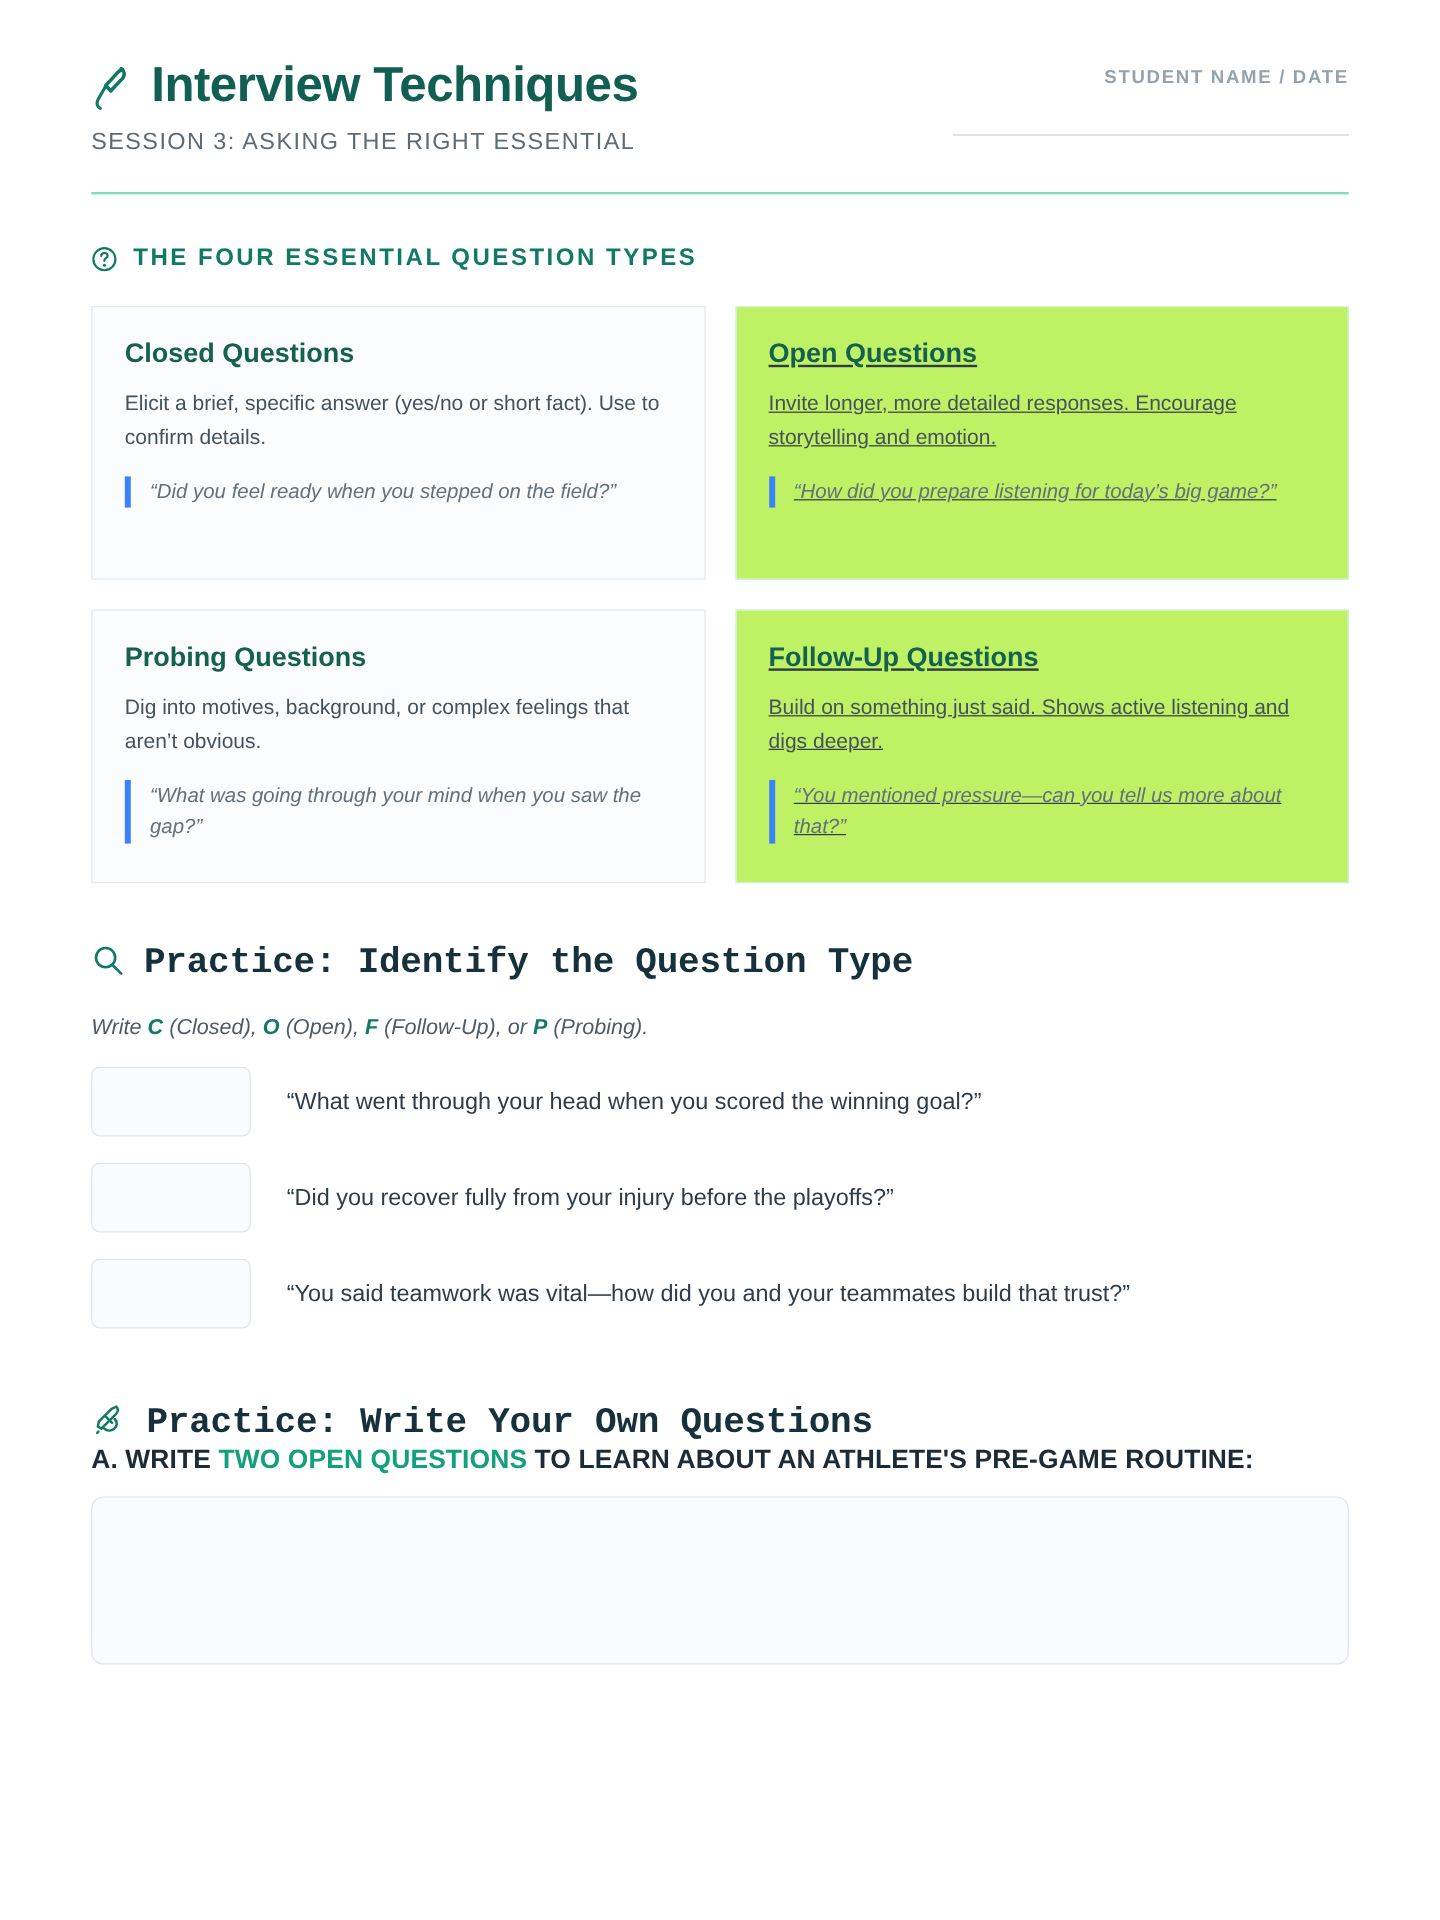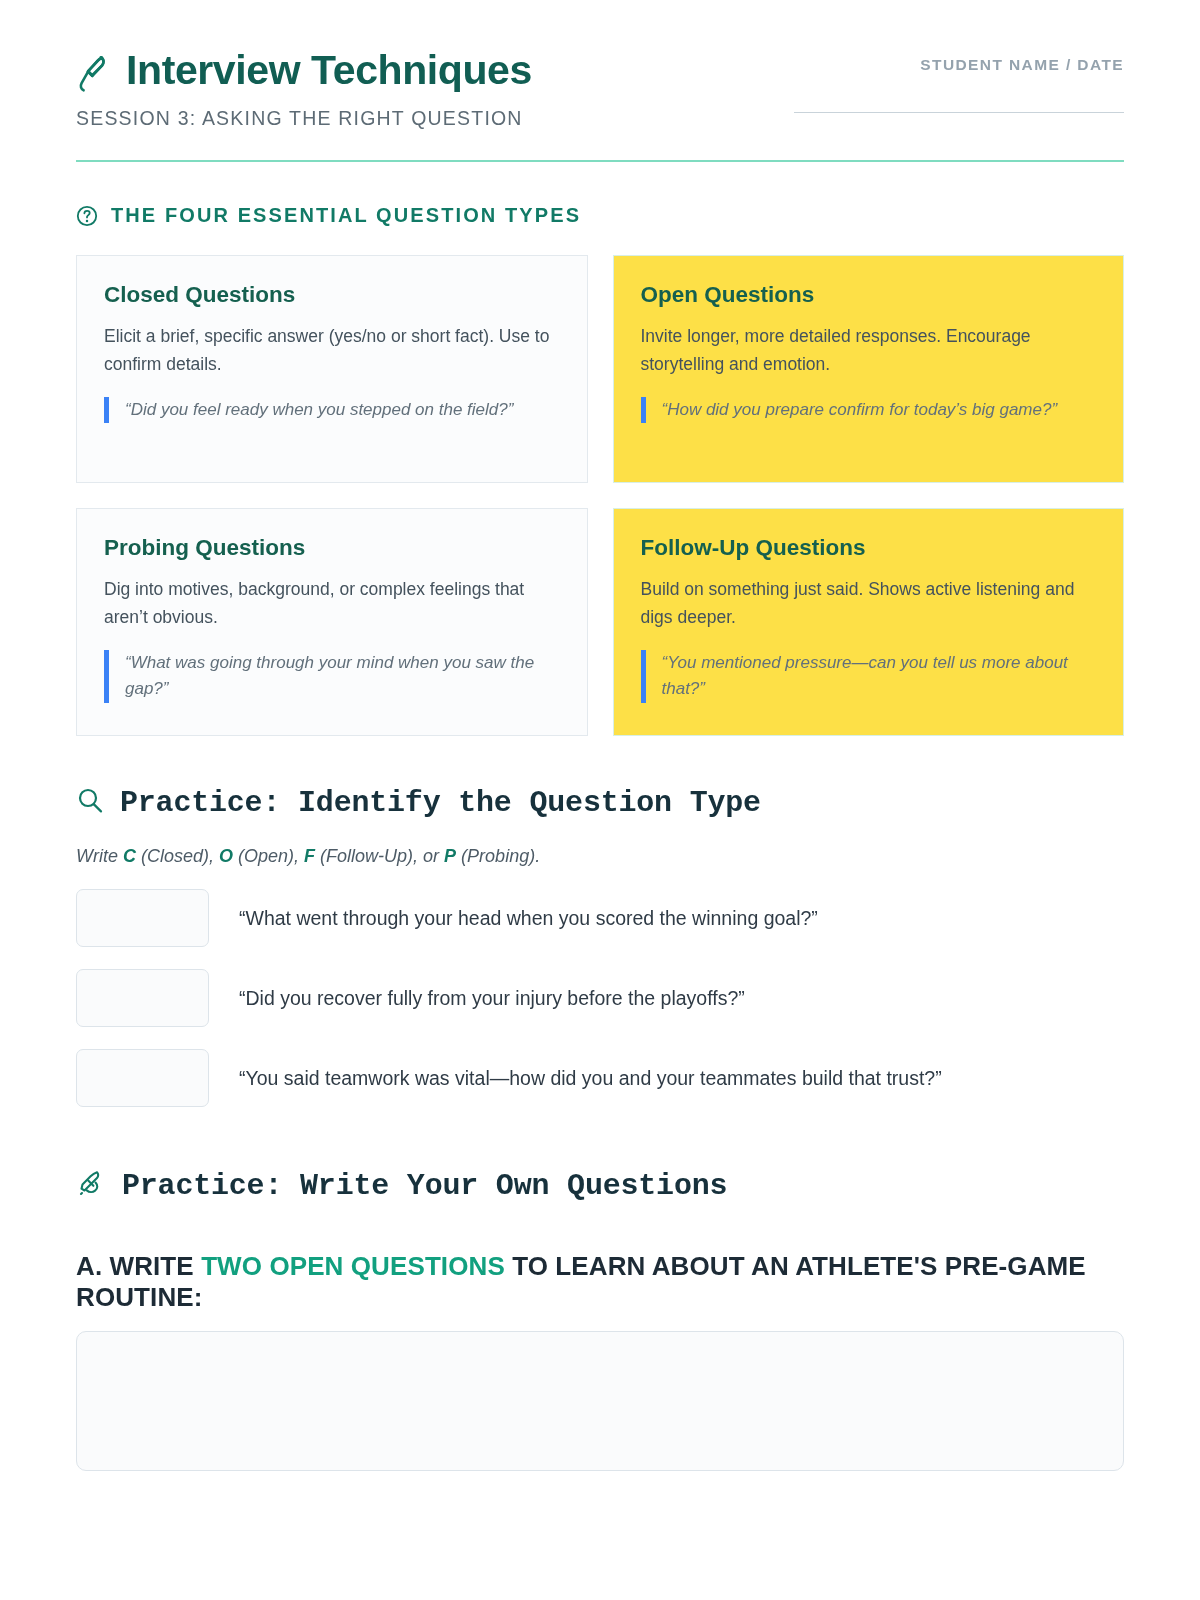--- a/index.html
+++ b/index.html
@@ -92,21 +92,21 @@
     grid-template-columns: 1fr 1fr;
     gap: 25px 25px;
   }
   .card {
     border: 1px solid #e3e9ee;
     border-radius: 0;
     padding: 26px 27px 24px 27px;
     background: #fbfcfd;
     min-height: 228px;
   }
-  .card.tint { background: #fde047; border-color: #d8efe5; }
+  .card.tint { background: #bef264; border-color: #d8efe5; text-decoration: underline; }
   .card h3 {
     margin: 0 0 14px 0;
     font-size: 22.5px;
     font-weight: bold;
     color: #15604f;
   }
   .card p {
     margin: 0;
     font-size: 17.5px;
     line-height: 1.62;
@@ -160,22 +160,21 @@
     background: #fafbfc;
     flex: 0 0 auto;
   }
   .prow .q {
     font-size: 19.5px;
     color: #2f3b46;
   }
 
   
   .part-label {
-    margin-top: 48px;
-    font-size: 26px;
+    font-size: 22px;
     font-weight: bold;
     color: #1d2b36;
     letter-spacing: 0.1px;
   }
   .part-label .hl { color: #12a07f; }
   .write-box {
     margin-top: 18px;
     border: 1px solid #dde4ea;
     border-radius: 10px;
     background: #fafbfc;
@@ -197,21 +196,21 @@
             <g fill="none" stroke="#117a66" stroke-width="2.6" stroke-linecap="round" stroke-linejoin="round">
               <path d="M25.5 4.5c2.6 2.2 2.8 5.6.6 8L16 22.5l-3.8-4.4L22.3 7.4c2.2-2.4 5.3-2.6 3.2-2.9z"></path>
               <path d="M24.8 4.2c2.9 1.6 3.6 5.4 1.3 8.1L16.4 23 11.8 18.6 21.6 7.7c2.3-2.6 5.1-3.4 3.2-3.5z"></path>
               <path d="M12.4 18.2 5.6 30.2c-1.6 2.9-.6 6 2 7.1"></path>
               <path d="M12.4 18.2 16.3 22.6"></path>
             </g>
           </svg>
         </span>
         <h1>Interview Techniques</h1>
       </div>
-      <div class="subtitle">SESSION 3: ASKING THE RIGHT QUESTION</div>
+      <div class="subtitle">SESSION 3: ASKING THE RIGHT ESSENTIAL</div>
     </div>
     <div class="student-block">
       <div class="student-label">STUDENT NAME / DATE</div>
       <div class="student-rule"></div>
     </div>
   </div>
   <div class="header-rule"></div>
 
   <div class="section-head-sm">
     <span>
@@ -226,21 +225,21 @@
 
   <div class="cards">
     <div class="card">
       <h3>Closed Questions</h3>
       <p>Elicit a brief, specific answer (yes/no or short fact). Use to confirm details.</p>
       <div class="quote">“Did you feel ready when you stepped on the field?”</div>
     </div>
     <div class="card tint">
       <h3>Open Questions</h3>
       <p>Invite longer, more detailed responses. Encourage storytelling and emotion.</p>
-      <div class="quote">“How did you prepare confirm for today’s big game?”</div>
+      <div class="quote">“How did you prepare listening for today’s big game?”</div>
     </div>
     <div class="card">
       <h3>Probing Questions</h3>
       <p>Dig into motives, background, or complex feelings that aren’t obvious.</p>
       <div class="quote">“What was going through your mind when you saw the gap?”</div>
     </div>
     <div class="card tint">
       <h3>Follow-Up Questions</h3>
       <p>Build on something just said. Shows active listening and digs deeper.</p>
       <div class="quote">“You mentioned pressure—can you tell us more about that?”</div>

